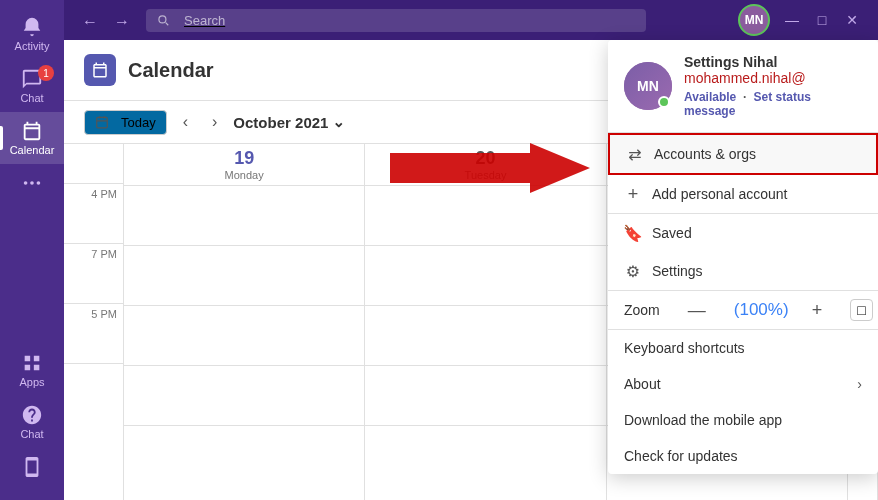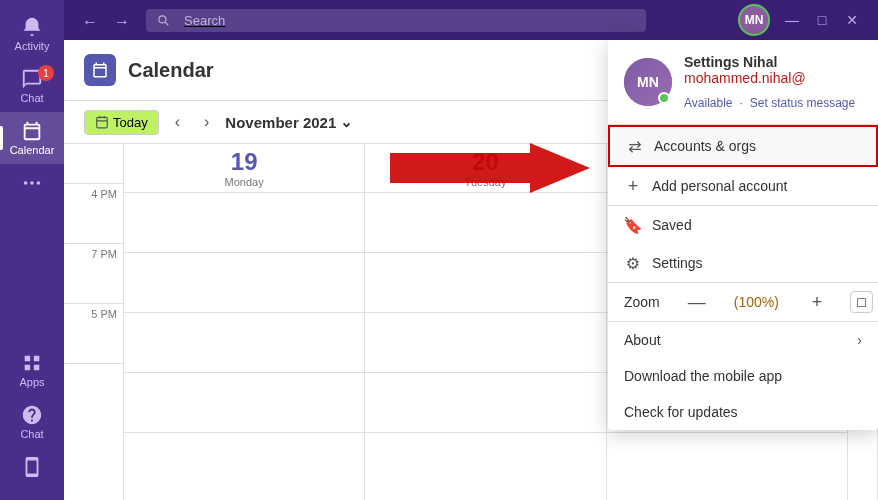--- a/index.html
+++ b/index.html
@@ -179,27 +179,27 @@
     .calendar-title { font-size: 20px; font-weight: 600; color: #333; }
     .cal-toolbar {
       display: flex;
       align-items: center;
       padding: 8px 20px;
       gap: 8px;
       border-bottom: 1px solid #e0e0e0;
     }
     .today-btn {
       display: flex;
-      gap: 4px;
+      gap: 12px;
       padding: 4px 10px;
       border: 1px solid #ccc;
       border-radius: 4px;
       cursor: pointer;
       font-size: 13px;
-      background: #bef264;
+      background: #0369a1;
     }
     .nav-arrow {
       background: none;
       border: none;
       cursor: pointer;
       font-size: 16px;
       padding: 4px 8px;
       border-radius: 4px;
       color: #555;
     }
@@ -242,21 +242,21 @@
       border-right: 1px solid #e0e0e0;
       display: flex;
       flex-direction: column;
     }
     .day-header {
       padding: 4px 8px;
       border-bottom: 1px solid #e0e0e0;
       text-align: center;
     }
     .day-num {
-      font-size: 24px;
+      font-size: 18px;
       font-weight: 600;
       color: #5558af;
       cursor: pointer;
     }
     .day-name { font-size: 11px; color: #777; }
     .day-slot {
       height: 60px;
       border-bottom: 1px solid #e0e0e0;
     }
 
@@ -299,21 +299,21 @@
       right: 2px;
       width: 12px;
       height: 12px;
       border-radius: 50%;
       background: #5cc559;
       border: 2px solid white;
     }
     .dropdown-user-info { flex: 1; }
     .dropdown-name { font-size: 14px; font-weight: 600; color: #333; }
     .dropdown-email { font-size: 14px; color: #b91c1c; }
-    .dropdown-status { font-size: 12px; color: #555; margin-top: 10px; }
+    .dropdown-status { font-size: 12px; color: #555; margin-top: 4px; font-weight: bold; }
     .dropdown-status span { color: #5558af; cursor: pointer; }
     .dropdown-menu-item {
       display: flex;
       align-items: center;
       gap: 10px;
       padding: 10px 16px;
       cursor: pointer;
       font-size: 14px;
       color: #333;
     }
@@ -341,21 +341,21 @@
     }
     .zoom-label { flex: 1; }
     .zoom-btn {
       background: none;
       border: none;
       font-size: 18px;
       cursor: pointer;
       color: #555;
       padding: 0 4px;
     }
-    .zoom-val { font-size: 14px; color: #a16207; min-width: 50px; text-align: left; }
+    .zoom-val { font-size: 17px; color: #3b82f6; min-width: 50px; text-align: right; }
     .fullscreen-btn {
       background: none;
       border: 1px solid #ccc;
       border-radius: 4px;
       padding: 2px 6px;
       cursor: pointer;
       font-size: 14px;
     }
     .dropdown-arrow {
       margin-left: auto;
@@ -471,21 +471,21 @@
           <button class="today-btn">
             <svg width="14" height="14" viewBox="0 0 24 24" fill="#555">
                 <rect x="3" y="4" width="18" height="18" rx="2" fill="none" stroke="#555" stroke-width="2"></rect>
                 <path d="M16 2v4M8 2v4M3 10h18" stroke="#555" stroke-width="2"></path>
               </svg>
             <span>Today</span>
           </button>
           <button class="nav-arrow">‹</button>
           <button class="nav-arrow">›</button>
           <div class="month-label">
-            <span>November 2021</span>
+            <span>October 2021</span>
             <span>⌄</span>
           </div>
         </div>
 
         <div class="cal-grid">
           <div class="time-col">
             <div style="height:40px; border-bottom:1px solid #e0e0e0;"></div>
             <div class="time-slot">4 PM</div>
             <div class="time-slot">7 PM</div>
             <div class="time-slot">5 PM</div>
@@ -592,20 +592,23 @@
     <div class="zoom-row">
       <span class="zoom-label">Zoom</span>
       <button class="zoom-btn">—</button>
       <span class="zoom-val">(100%)</span>
       <button class="zoom-btn">+</button>
       <button class="fullscreen-btn">□</button>
     </div>
 
     <div class="dropdown-divider"></div>
 
+    <div class="dropdown-menu-item">
+      <span>Keyboard shortcuts</span>
+    </div>
 
     <div class="dropdown-menu-item">
       <span>About</span>
       <span class="dropdown-arrow">›</span>
     </div>
 
     <div class="dropdown-menu-item">
       <span>Download the mobile app</span>
     </div>
 

